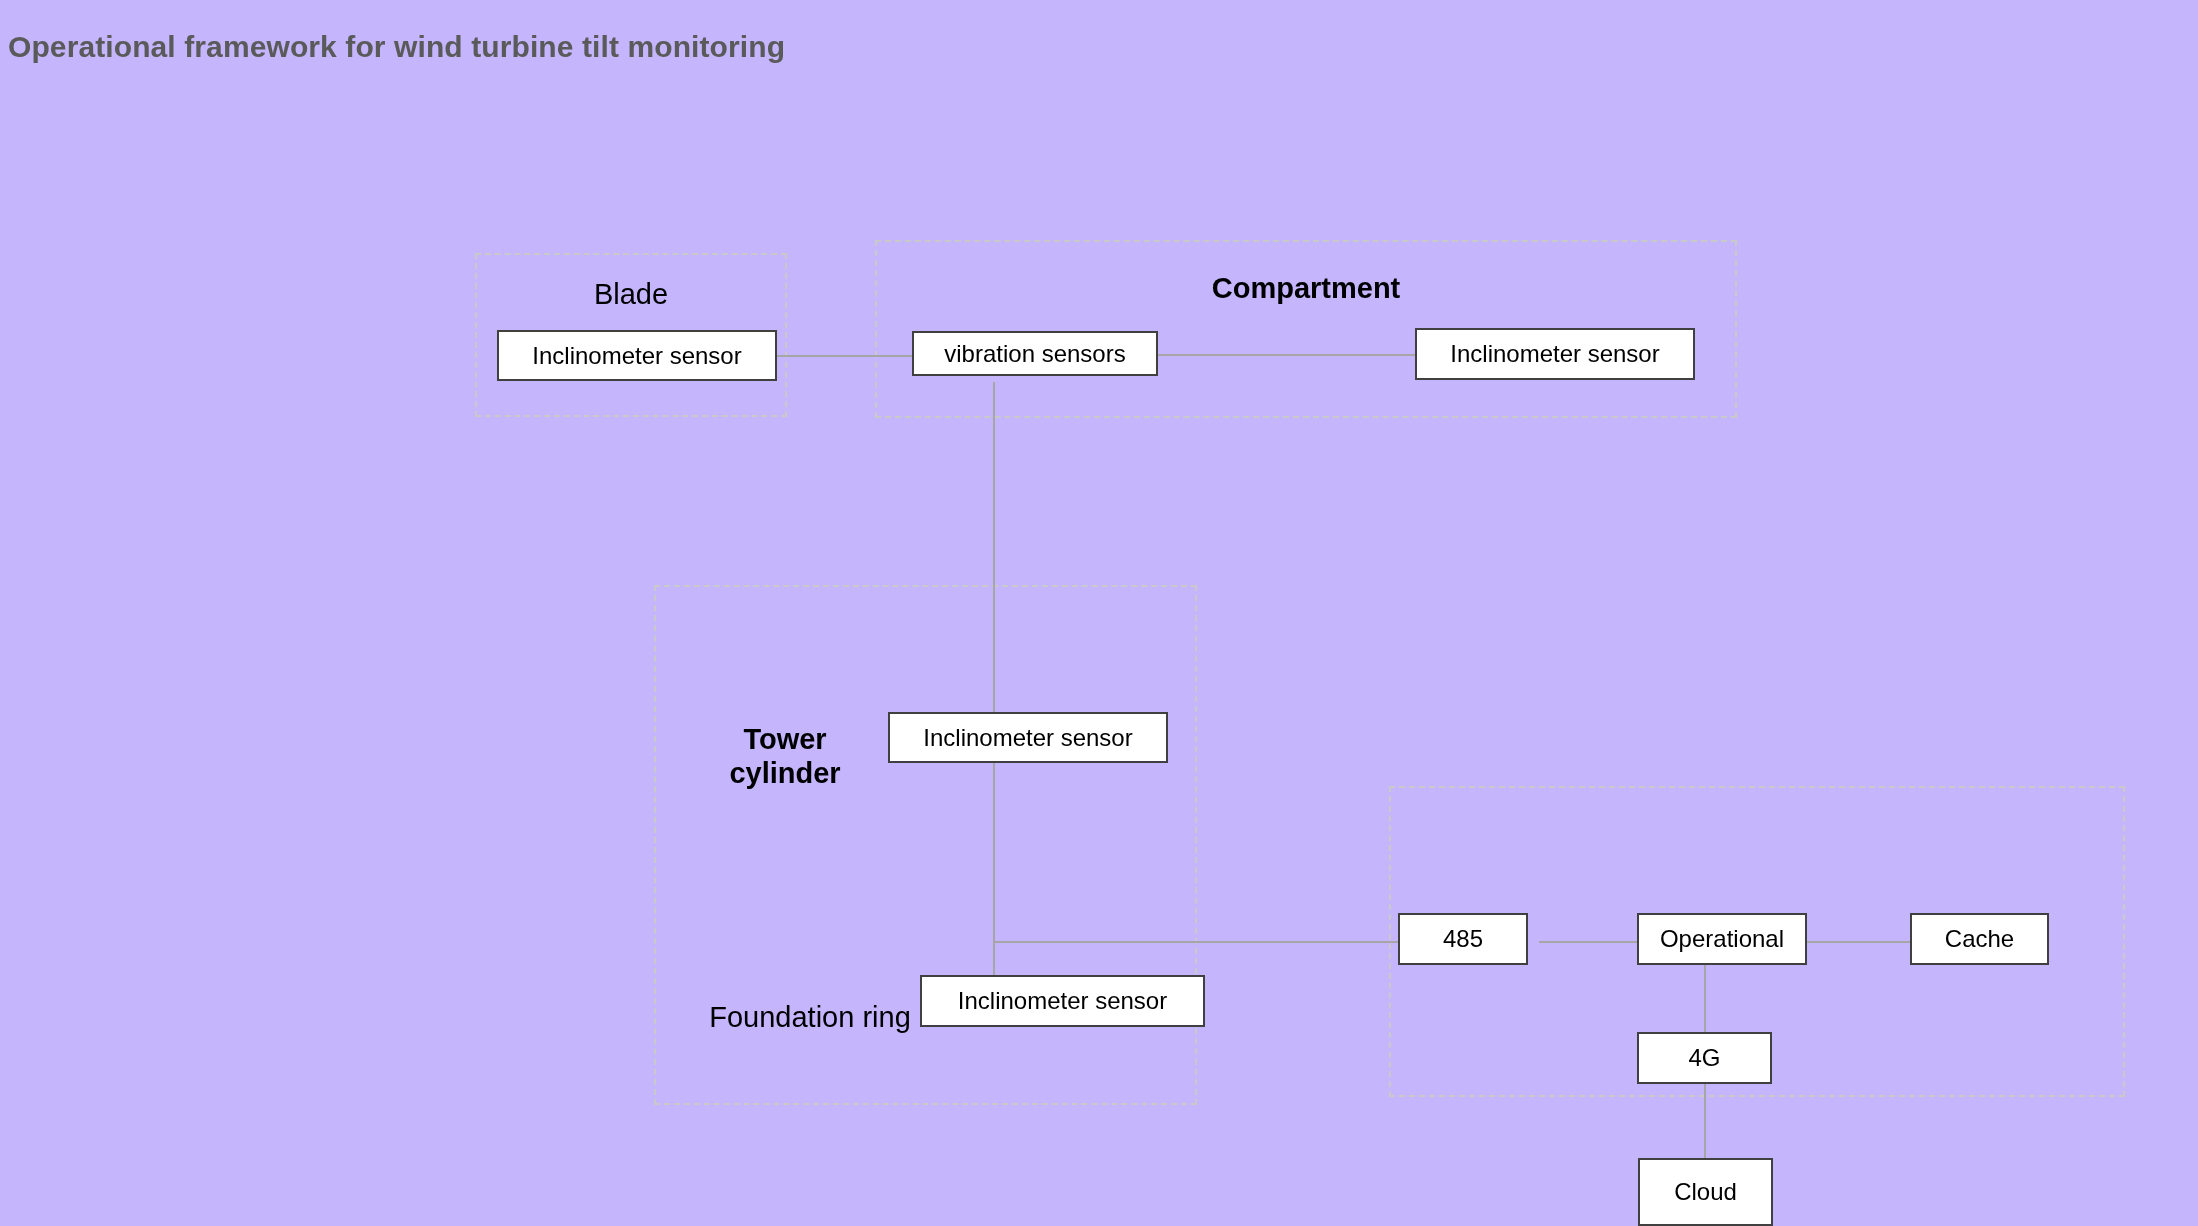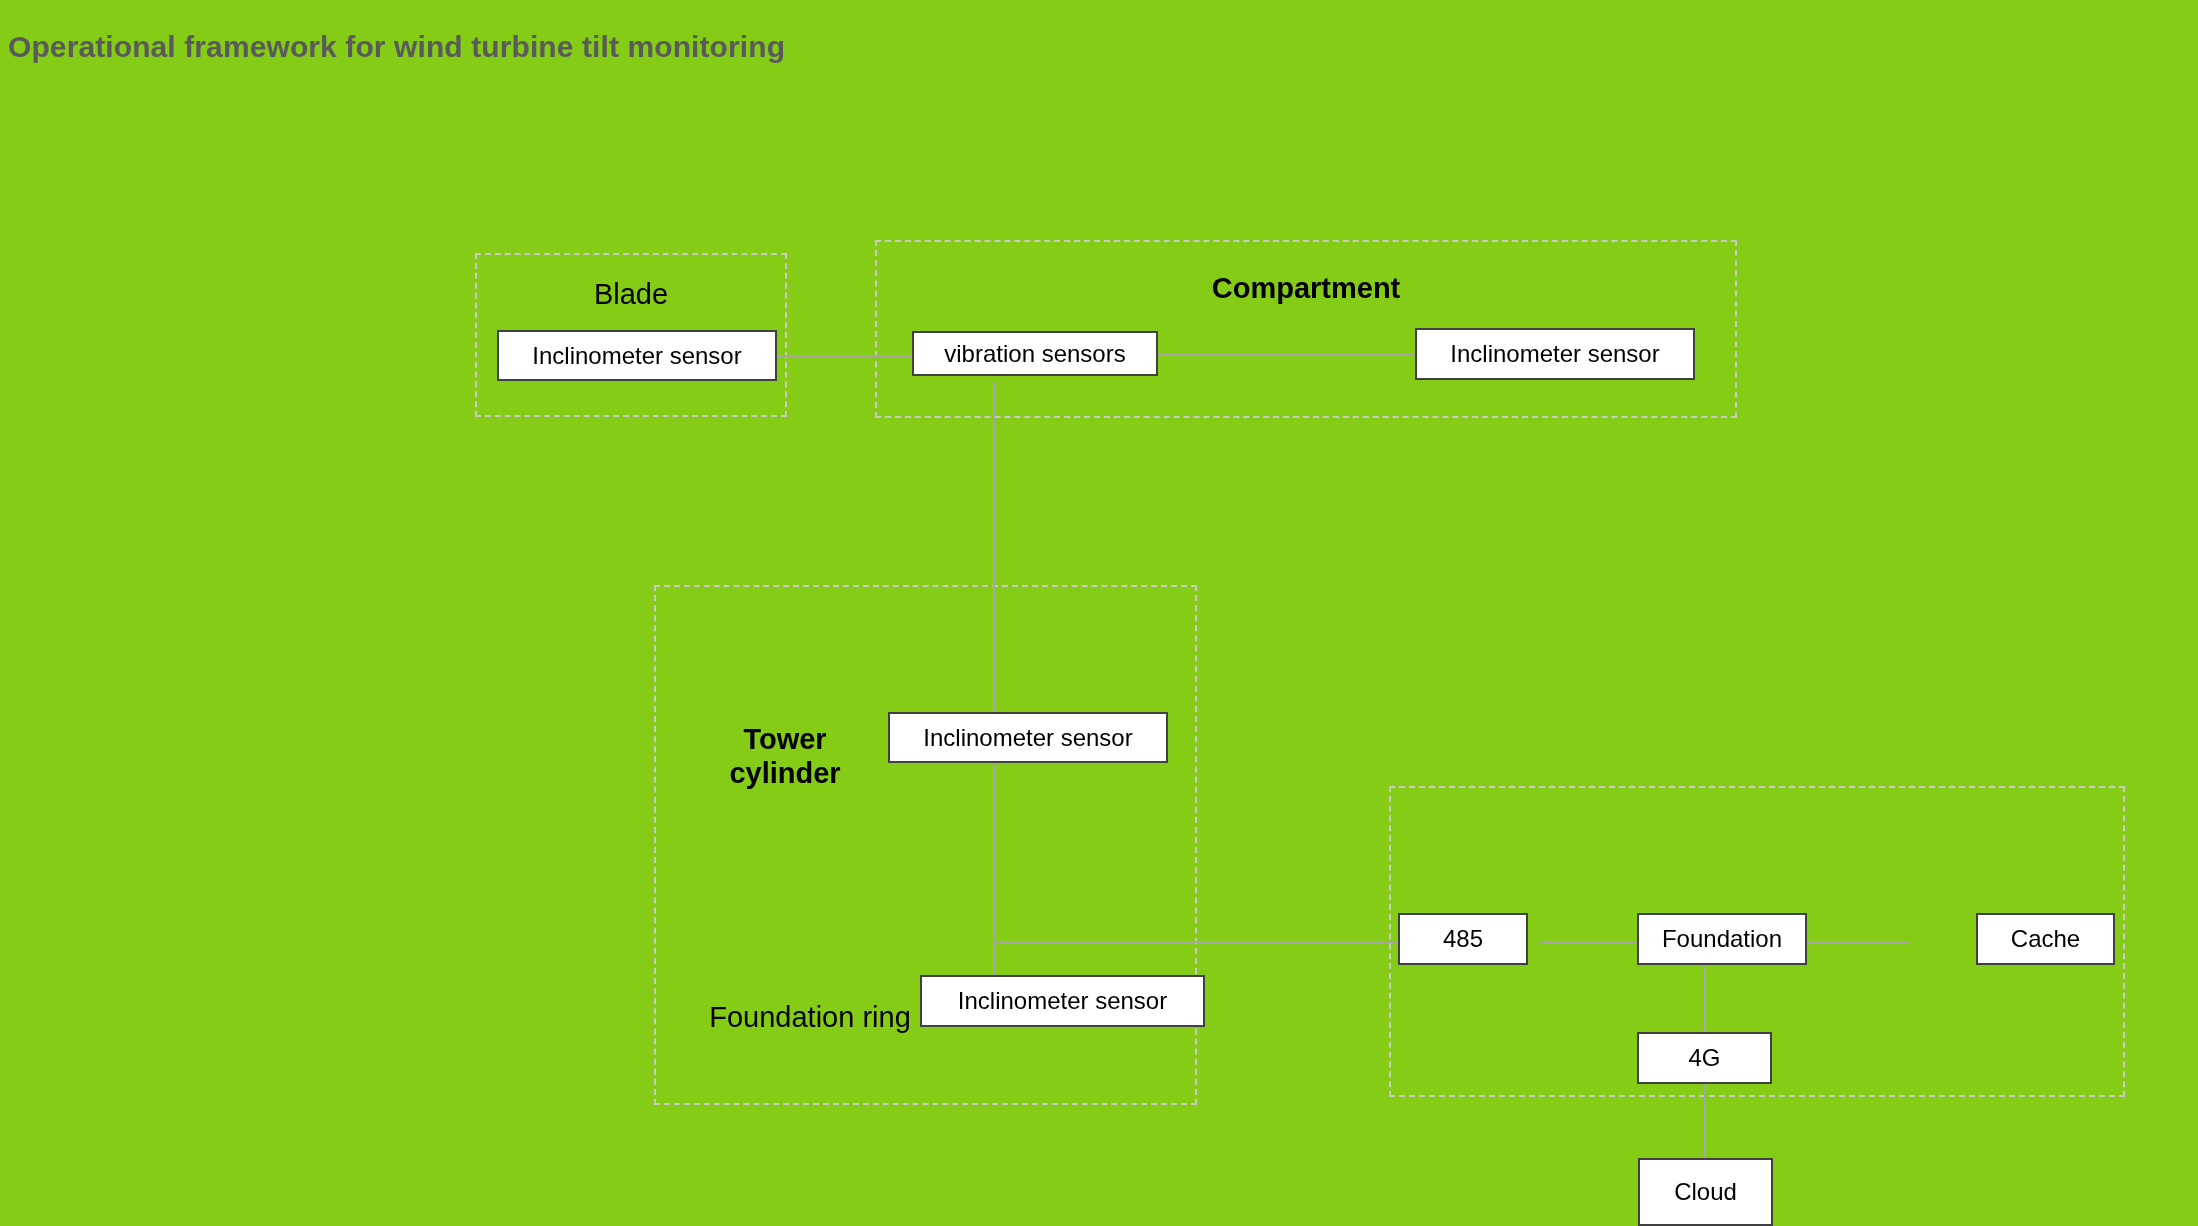--- a/index.html
+++ b/index.html
@@ -7,21 +7,21 @@
     padding: 0;
     background: #ffffff;
   }
   body {
     font-family: "Liberation Sans", sans-serif;
   }
   #canvas {
     position: relative;
     width: 2198px;
     height: 1226px;
-    background: #84cc16;
+    background: #c4b5fd;
     overflow: hidden;
   }
   #page-title {
     position: absolute;
     left: 8px;
     top: 30px;
     font-size: 30px;
     font-weight: bold;
     color: #5a5a5a;
     letter-spacing: 0.1px;
@@ -88,22 +88,22 @@
     <div>Tower</div>
     <div>cylinder</div>
   </div>
   <div class="node" style="left:888px; top:712px; width:280px; height:51px;">Inclinometer sensor</div>
 
   <div class="caption" style="left:695px; top:1000px; width:230px; text-align:center;">Foundation ring</div>
   <div class="node" style="left:920px; top:975px; width:285px; height:52px;">Inclinometer sensor</div>
 
   <div class="group" style="left:1389px; top:786px; width:736px; height:311px;"></div>
   <div class="node" style="left:1398px; top:913px; width:130px; height:52px;text-align:right;">485</div>
-  <div class="node" style="left:1637px; top:913px; width:170px; height:52px;">Foundation</div>
-  <div class="node" style="left:1976px; top:913px; width:139px; height:52px;">Cache</div>
+  <div class="node" style="left:1637px; top:913px; width:170px; height:52px;">Operational</div>
+  <div class="node" style="left:1910px; top:913px; width:139px; height:52px;">Cache</div>
   <div class="node" style="left:1637px; top:1032px; width:135px; height:52px;">4G</div>
 
   <div class="node" style="left:1638px; top:1158px; width:135px; height:68px;">Cloud</div>
 
   <div class="conn h" style="left:777px; top:355px; width:135px;"></div>
 
   <div class="conn h" style="left:1158px; top:354px; width:257px;"></div>
 
   <div class="conn v" style="left:993px; top:382px; height:330px;"></div>
 

